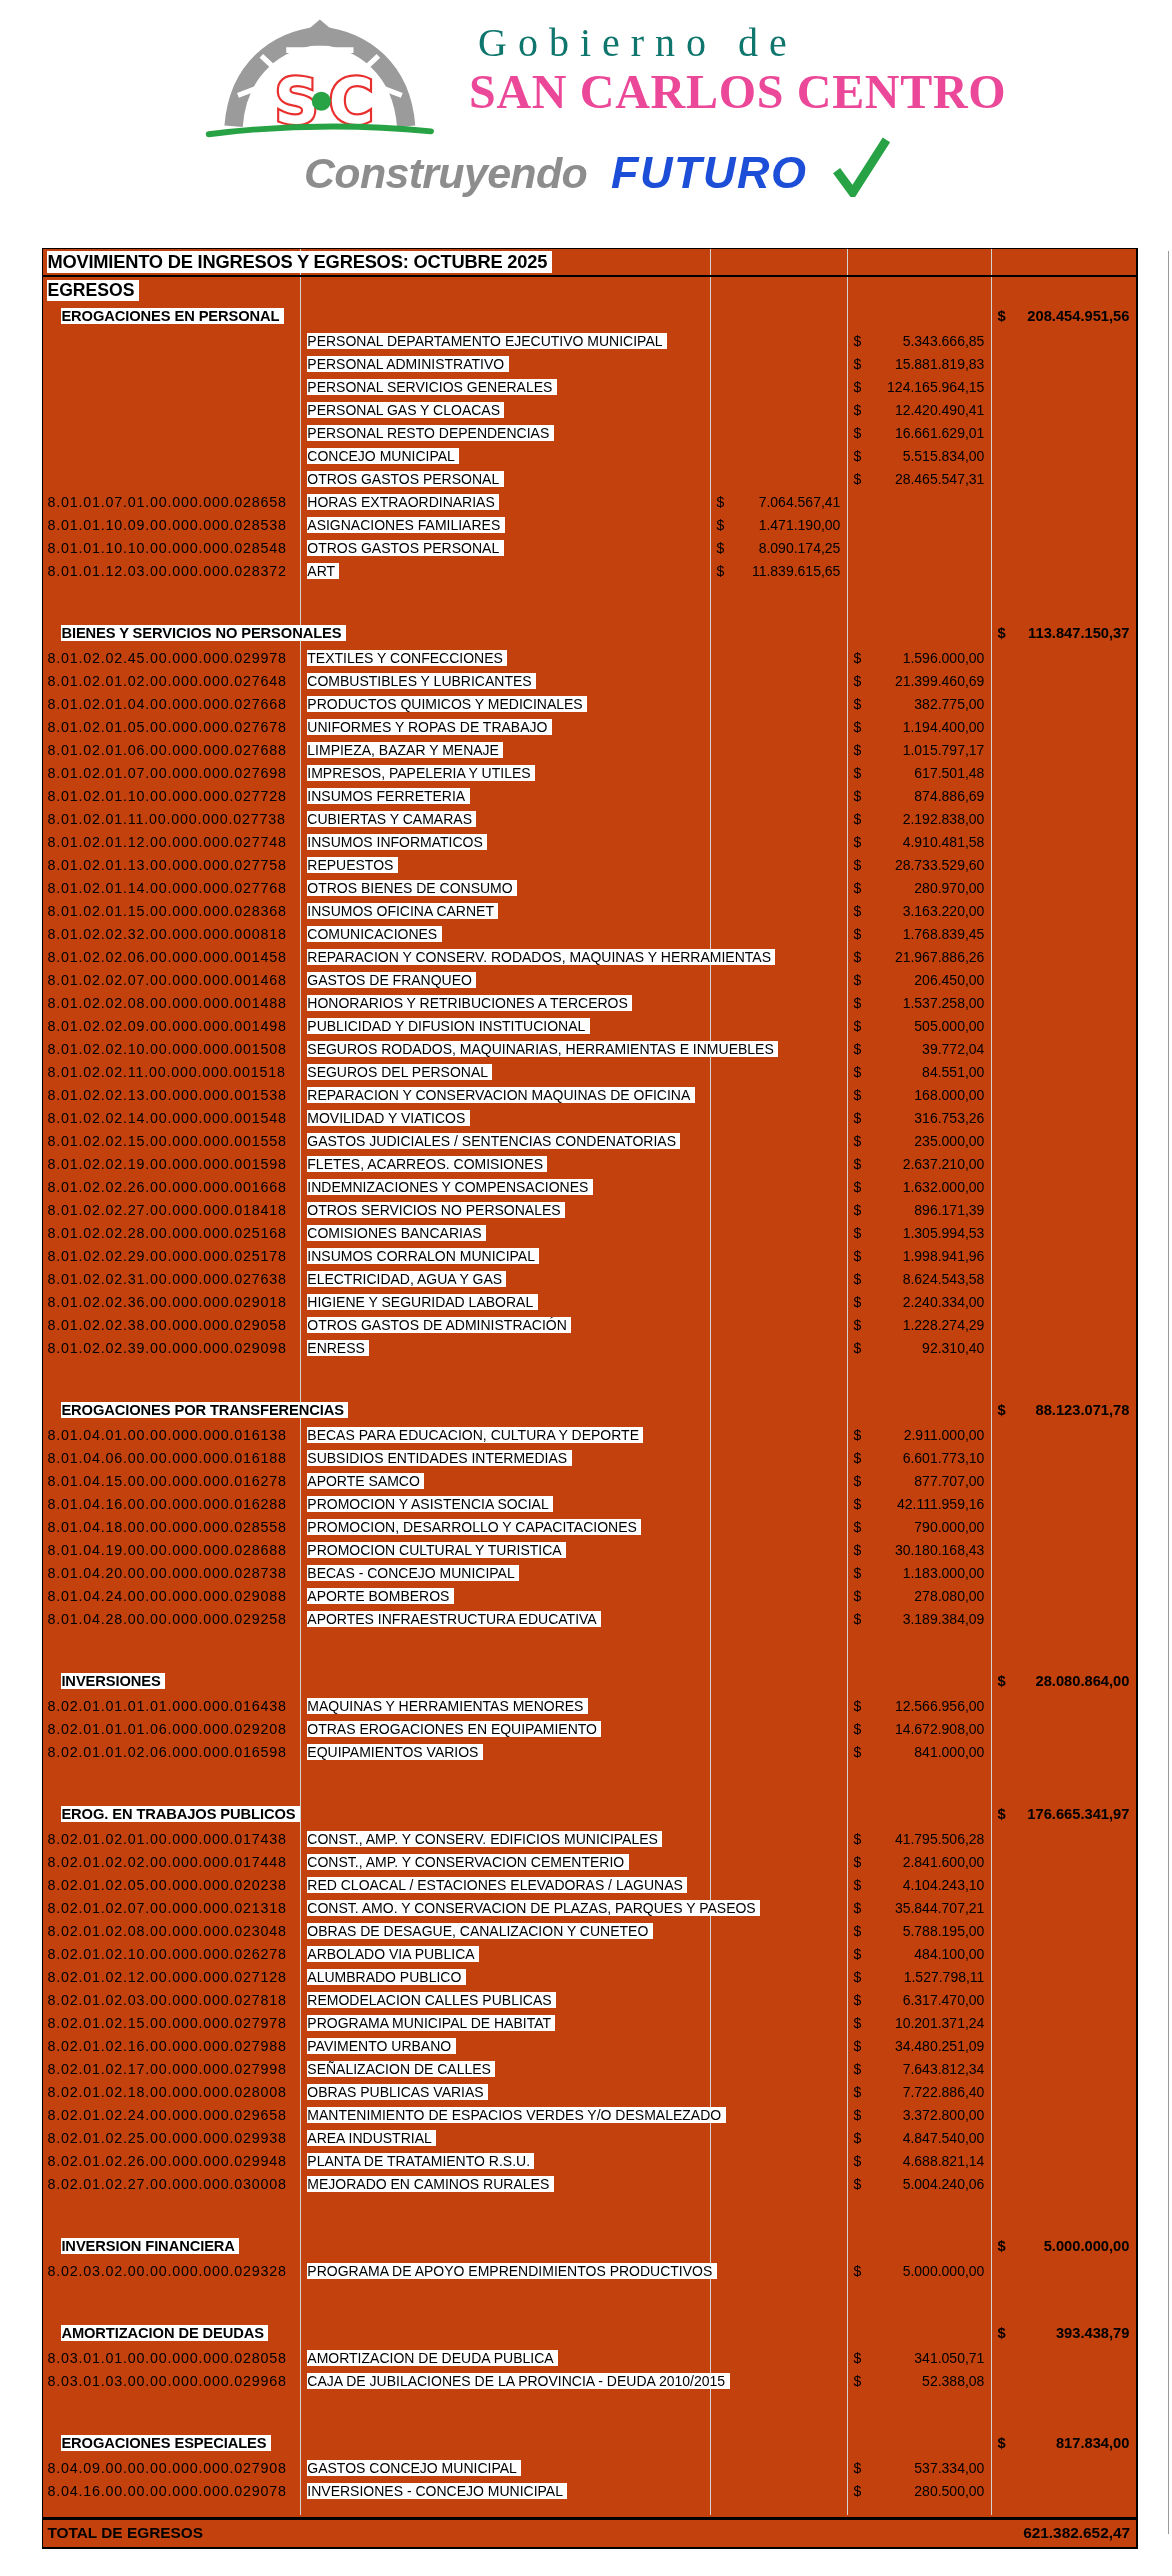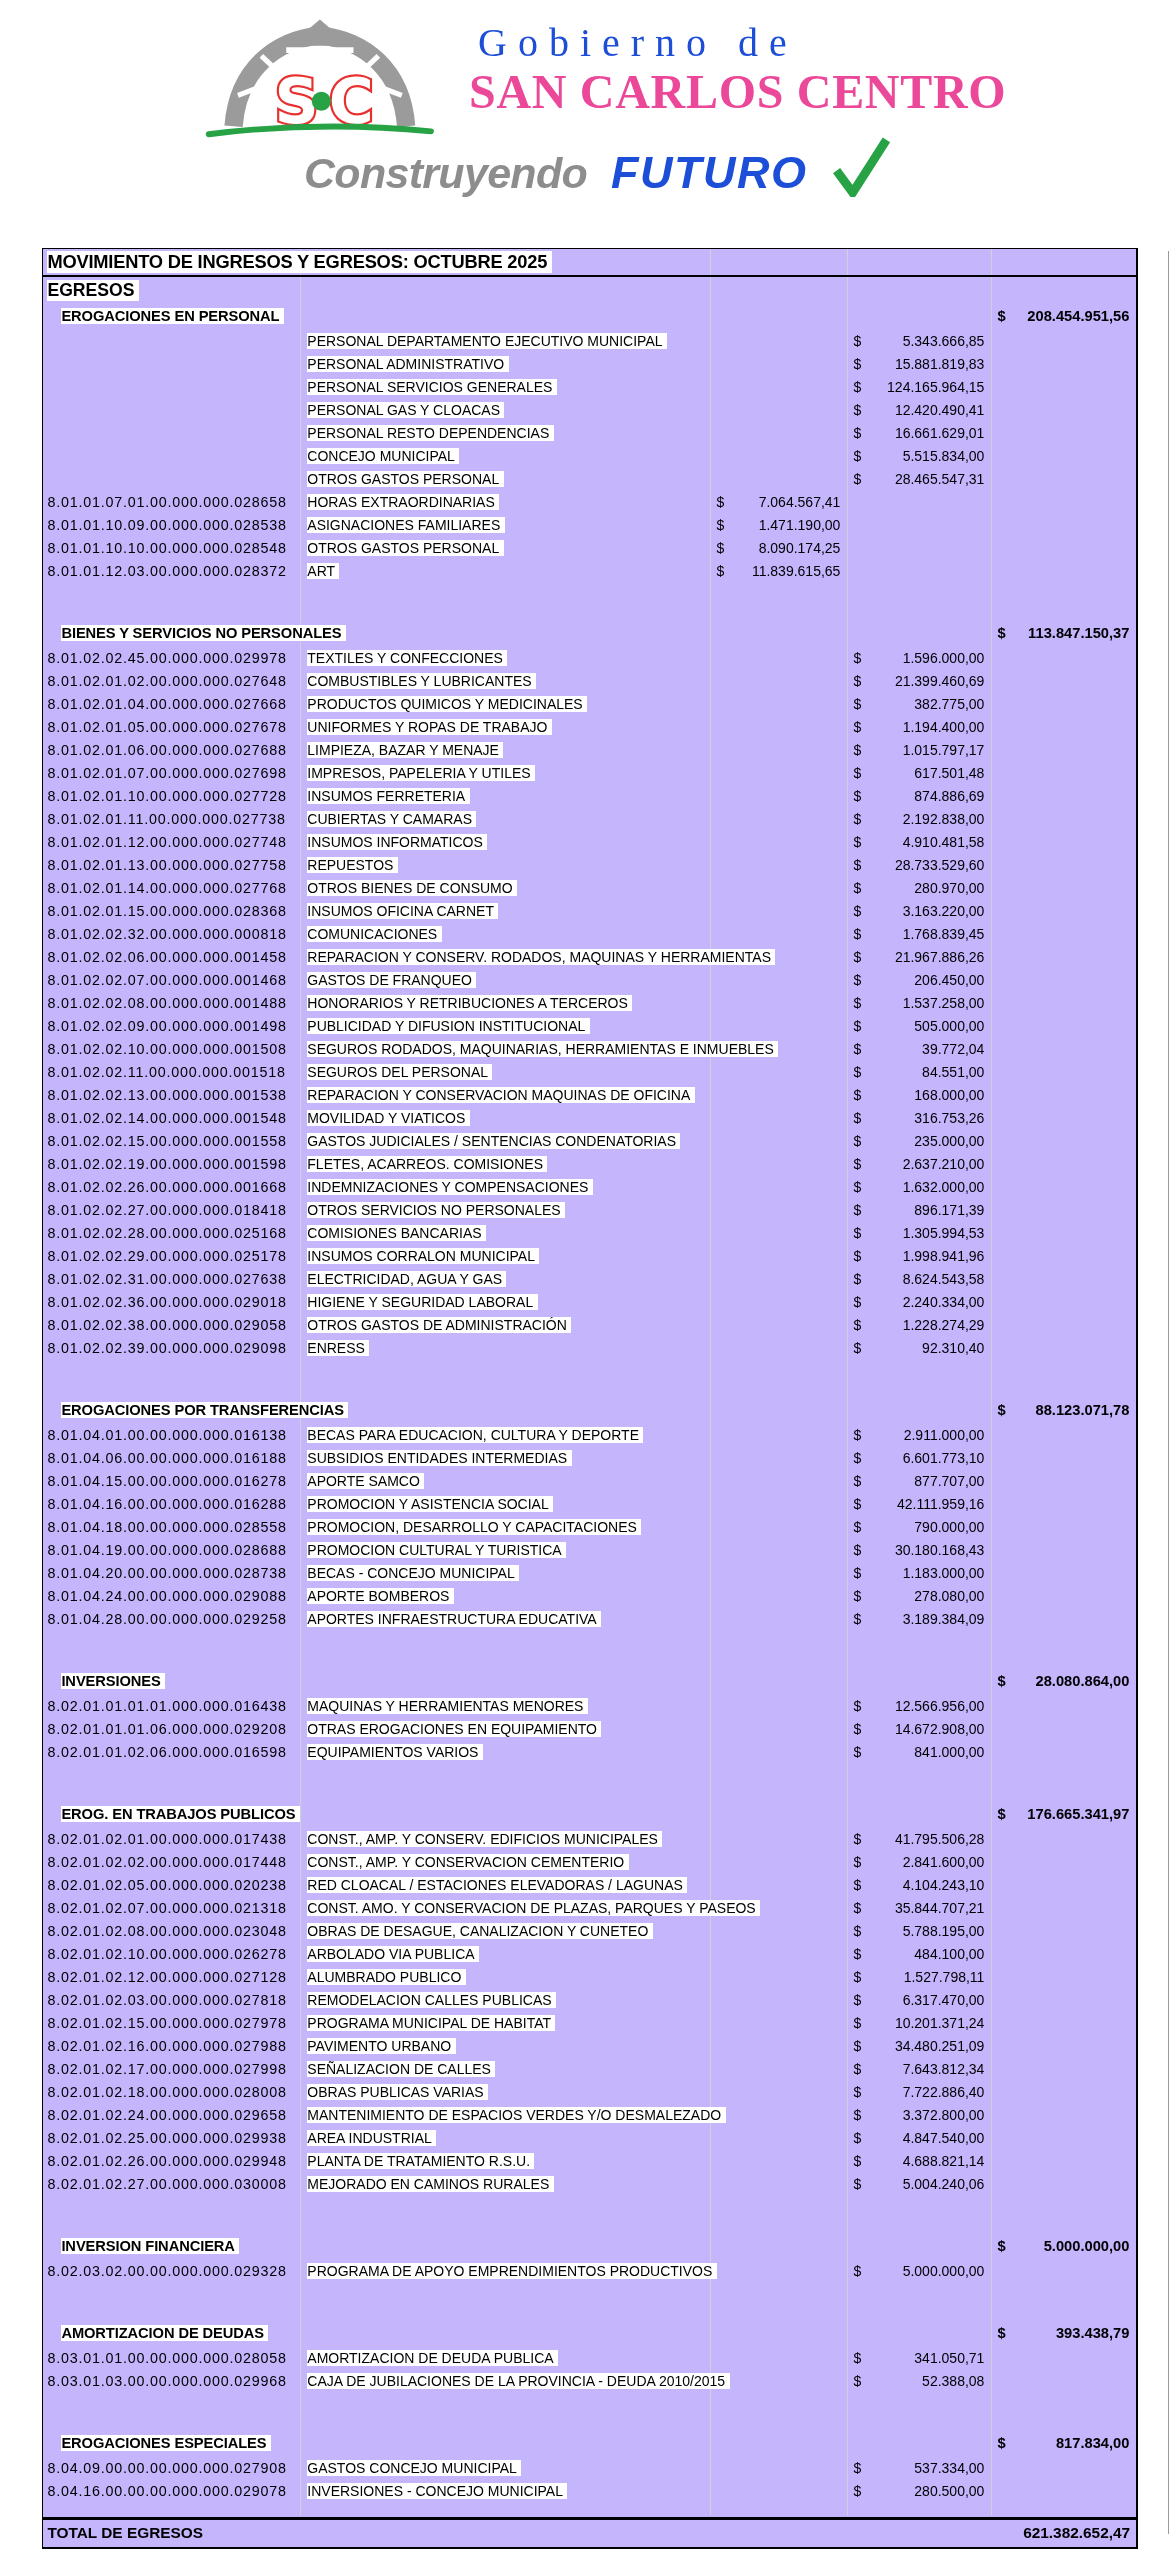--- a/index.html
+++ b/index.html
@@ -2,31 +2,31 @@
 <html style="font-size:11.7px"><head>
 <meta charset="utf-8">
 <style>
   html,body{margin:0;padding:0;background:#fff;}
   .page{position:relative;width:1173px;height:2576px;background:#fff;overflow:hidden;
         font-family:"Liberation Sans",sans-serif;color:#000;}
   
   .letterhead{position:absolute;left:0;top:0;width:1173px;height:248px;}
   .logo-svg{position:absolute;left:204px;top:14.7px;}
   .lh-gov{position:absolute;left:478px;top:19px;font-family:"Liberation Serif",serif;
-          font-size:40px;letter-spacing:11px;color:#1d4ed8;white-space:nowrap;}
+          font-size:40px;letter-spacing:11px;color:#0f766e;white-space:nowrap;}
   .lh-city{position:absolute;left:469px;top:64px;font-family:"Liberation Serif",serif;
            font-weight:bold;font-size:48px;letter-spacing:0.7px;color:#ec4899;white-space:nowrap;}
   .lh-slogan{position:absolute;left:304px;top:147px;display:flex;align-items:center;gap:24px;font-style:italic;}
   .slogan-gray{font-size:43px;font-weight:bold;color:#8d8d8d;letter-spacing:-0.7px;}
   .slogan-red{font-size:45px;font-weight:bold;color:#1d4ed8;letter-spacing:1.5px;}
   .check-svg{margin-top:-14.7px;}
   
   .report{position:absolute;left:42px;top:248px;width:1096px;box-sizing:border-box;
           border-left:0.7px solid #000;border-right:2.2px solid #000;border-top:0.7px solid #000;
-          background:#c4b5fd;}
+          background:#c2410c;}
   .gridlines{position:absolute;top:0;bottom:34px;left:0;right:0;z-index:0;}
   .gl{position:absolute;top:0;bottom:0;width:0.7px;background:#d2d2d2;}
   .gl1{left:257px}.gl2{left:667px}.gl3{left:804px}.gl4{left:948px}
   .row{position:relative;z-index:1;}
   .wbg{background:#fff;white-space:nowrap;display:inline-block;padding-right:4.4px;
        position:relative;z-index:2;}
   .title-row{height:26px;display:flex;align-items:center;border-bottom:2.2px solid #000;
              font-weight:bold;font-size:18.3px;letter-spacing:-0.2px;padding-left:4.4px;}
   .egresos-row{height:26px;display:flex;align-items:center;font-weight:bold;font-size:17.6px;
                padding-left:4.4px;}

